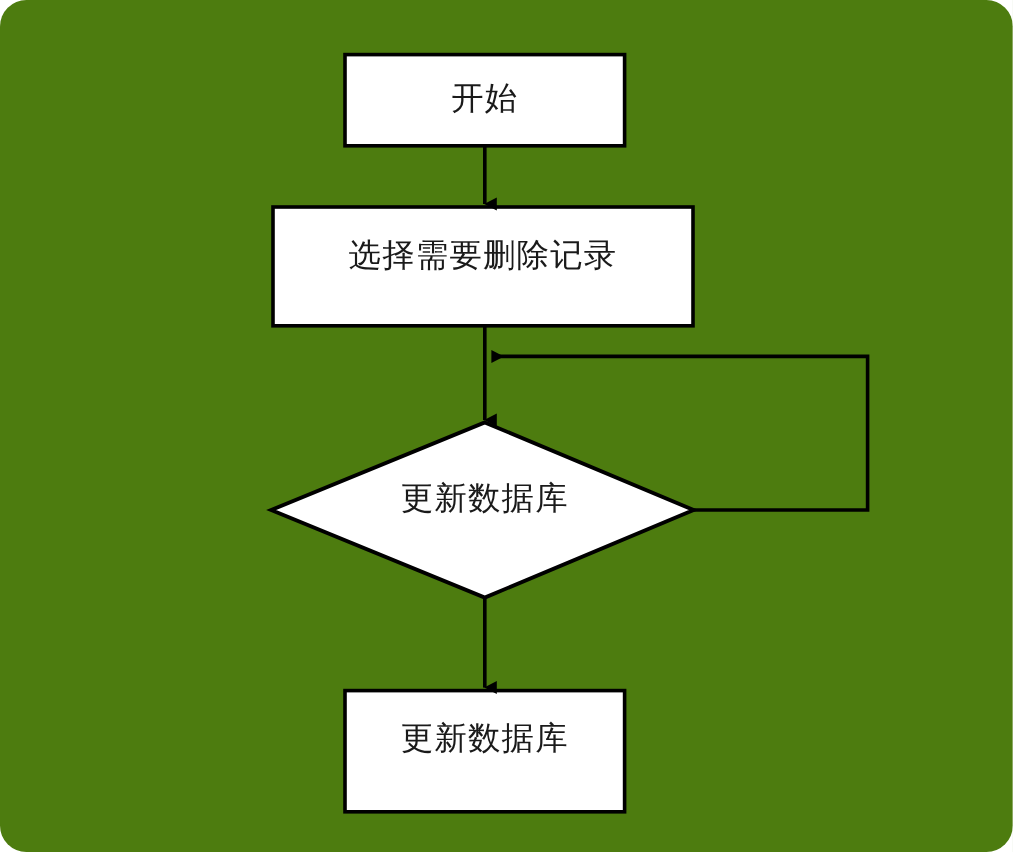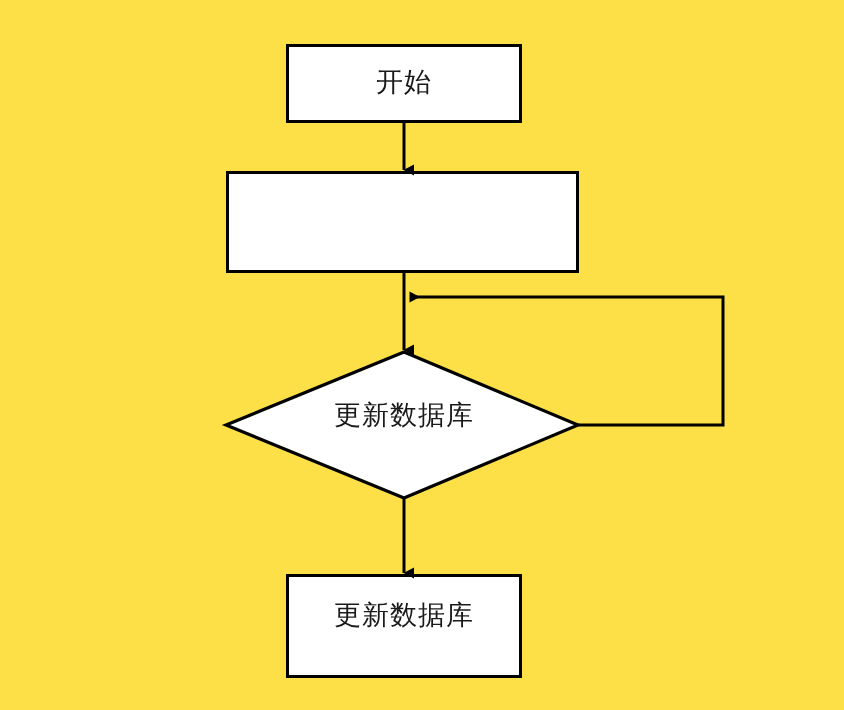--- a/index.html
+++ b/index.html
@@ -7,22 +7,23 @@
     padding: 0;
     background: #ffffff;
   }
   body {
     font-family: "Liberation Serif", "DejaVu Serif", serif;
   }
   #flowchart-canvas {
     position: relative;
     width: 844px;
     height: 710px;
-    background: #fde047;
+    background: #4d7c0f;
     overflow: hidden;
+    border-radius: 22px;
   }
   #flowchart-svg {
     position: absolute;
     left: 0;
     top: 0;
     width: 844px;
     height: 710px;
     display: block;
   }
   .node-label {
@@ -70,18 +71,19 @@
     <line x1="404" y1="272" x2="404" y2="350" stroke="#000000" stroke-width="3" marker-end="url(#arrow-down)"></line>
 
     <line x1="404" y1="498" x2="404" y2="573" stroke="#000000" stroke-width="3" marker-end="url(#arrow-down)"></line>
 
     <path d="M 578 425 L 723 425 L 723 297 L 410 297" fill="none" stroke="#000000" stroke-width="3" stroke-linejoin="miter" marker-end="url(#arrow-left)"></path>
 
   </svg>
 
   <div class="node-label" id="label-start">开始</div>
 
+  <div class="node-label" id="label-select">选择需要删除记录</div>
 
   <div class="node-label" id="label-decision">更新数据库</div>
 
   <div class="node-label" id="label-update">更新数据库</div>
 
 </div>
 
 </body></html>

